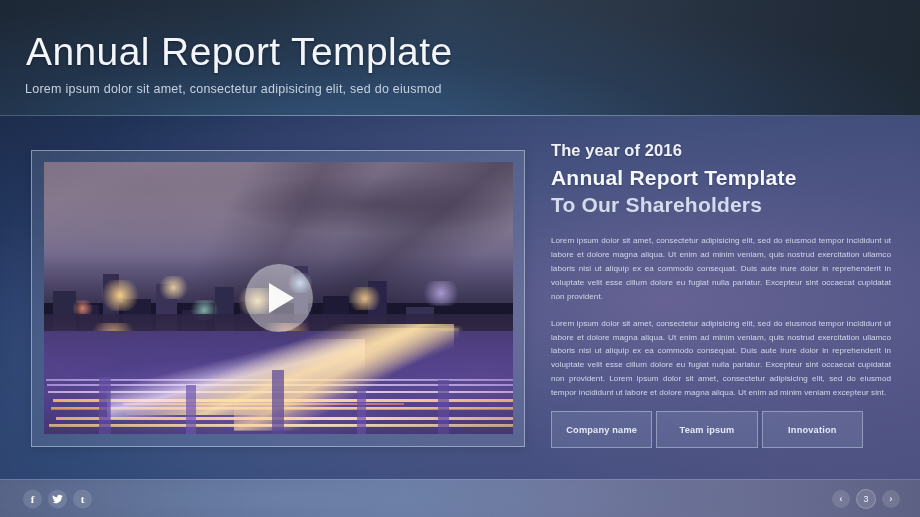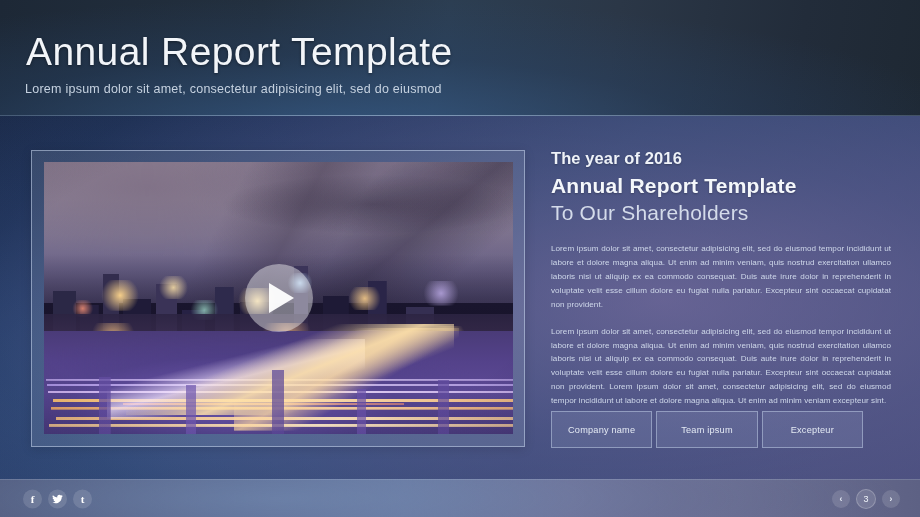--- a/index.html
+++ b/index.html
@@ -187,43 +187,43 @@
     display:flex; align-items:center; justify-content:center;
   }
   #play-triangle {
     width:0; height:0; margin-left:6px;
     border-top:15px solid transparent;
     border-bottom:15px solid transparent;
     border-left:25px solid rgba(255,255,255,0.95);
   }
 
   
-  #right-col { position:absolute; left:551px; top:148px; width:340px; }
+  #right-col { position:absolute; left:551px; top:140px; width:340px; }
   #eyebrow {
     font-size:16.5px; font-weight:700; color:#eef2f8;
     letter-spacing:0.1px; line-height:1.25;
     text-shadow:0 1px 2px rgba(0,0,0,0.25);
   }
   #headline {
     margin-top:4px; font-size:21px; font-weight:700; color:#f4f7fb;
     letter-spacing:0.2px; line-height:1.2;
     text-shadow:0 1px 2px rgba(0,0,0,0.25);
   }
   #subhead {
-    margin-top:2px; font-size:21px; font-weight:400; color:#d4dbea;
+    margin-top:2px; font-size:21px; font-weight:700; color:#d4dbea;
     letter-spacing:0.2px; line-height:1.25;
   }
   .body-text {
     margin-top:16px; font-size:8.1px; line-height:1.72;
     color:#cfd8ea; text-align:justify; letter-spacing:0.05px;
   }
   .body-text + .body-text { margin-top:13px; }
 
   
-  #btn-row { position:absolute; left:551px; top:411px; width:312px; display:flex; gap:4px; }
+  #btn-row { position:absolute; left:551px; top:411px; width:312px; display:flex; gap:4px;font-weight:bold; }
   .tag-btn {
     flex:1; height:37px; display:flex; align-items:center; justify-content:center;
     border:1px solid rgba(196,210,234,0.50);
     background:rgba(170,186,218,0.17);
     color:#e4eaf4; font-size:9.2px; letter-spacing:0.2px;
   }
 
   
   #footer {
     position:absolute; left:0; bottom:0; width:920px; height:38px;
@@ -291,21 +291,21 @@
     <div id="eyebrow">The year of 2016</div>
     <div id="headline">Annual Report Template</div>
     <div id="subhead">To Our Shareholders</div>
     <p class="body-text">Lorem ipsum dolor sit amet, consectetur adipisicing elit, sed do eiusmod tempor incididunt ut labore et dolore magna aliqua. Ut enim ad minim veniam, quis nostrud exercitation ullamco laboris nisi ut aliquip ex ea commodo consequat. Duis aute irure dolor in reprehenderit in voluptate velit esse cillum dolore eu fugiat nulla pariatur. Excepteur sint occaecat cupidatat non provident.</p>
     <p class="body-text">Lorem ipsum dolor sit amet, consectetur adipisicing elit, sed do eiusmod tempor incididunt ut labore et dolore magna aliqua. Ut enim ad minim veniam, quis nostrud exercitation ullamco laboris nisi ut aliquip ex ea commodo consequat. Duis aute irure dolor in reprehenderit in voluptate velit esse cillum dolore eu fugiat nulla pariatur. Excepteur sint occaecat cupidatat non provident. Lorem ipsum dolor sit amet, consectetur adipisicing elit, sed do eiusmod tempor incididunt ut labore et dolore magna aliqua. Ut enim ad minim veniam excepteur sint.</p>
   </div>
 
   <div id="btn-row">
     <div class="tag-btn">Company name</div>
     <div class="tag-btn">Team ipsum</div>
-    <div class="tag-btn">Excepteur</div>
+    <div class="tag-btn">Innovation</div>
   </div>
 
   <div id="footer">
     <div id="social">
       <div class="social-icon">f</div>
       <div class="social-icon">
         <svg width="11" height="11" viewBox="0 0 24 24" aria-hidden="true">
           <path fill="#ffffff" d="M23 4.9c-.8.4-1.7.7-2.6.8 1-.6 1.7-1.5 2-2.6-.9.5-1.9.9-3 1.2a4.6 4.6 0 0 0-7.9 4.2A13.1 13.1 0 0 1 2 3.7a4.6 4.6 0 0 0 1.4 6.2c-.7 0-1.4-.2-2-.5v.1c0 2.2 1.6 4.1 3.7 4.5-.7.2-1.4.2-2 .1a4.6 4.6 0 0 0 4.3 3.2A9.3 9.3 0 0 1 1 19.3a13 13 0 0 0 7.1 2.1c8.5 0 13.2-7.1 13.2-13.2v-.6c.9-.7 1.7-1.5 2.3-2.4z"></path>
         </svg>
       </div>

